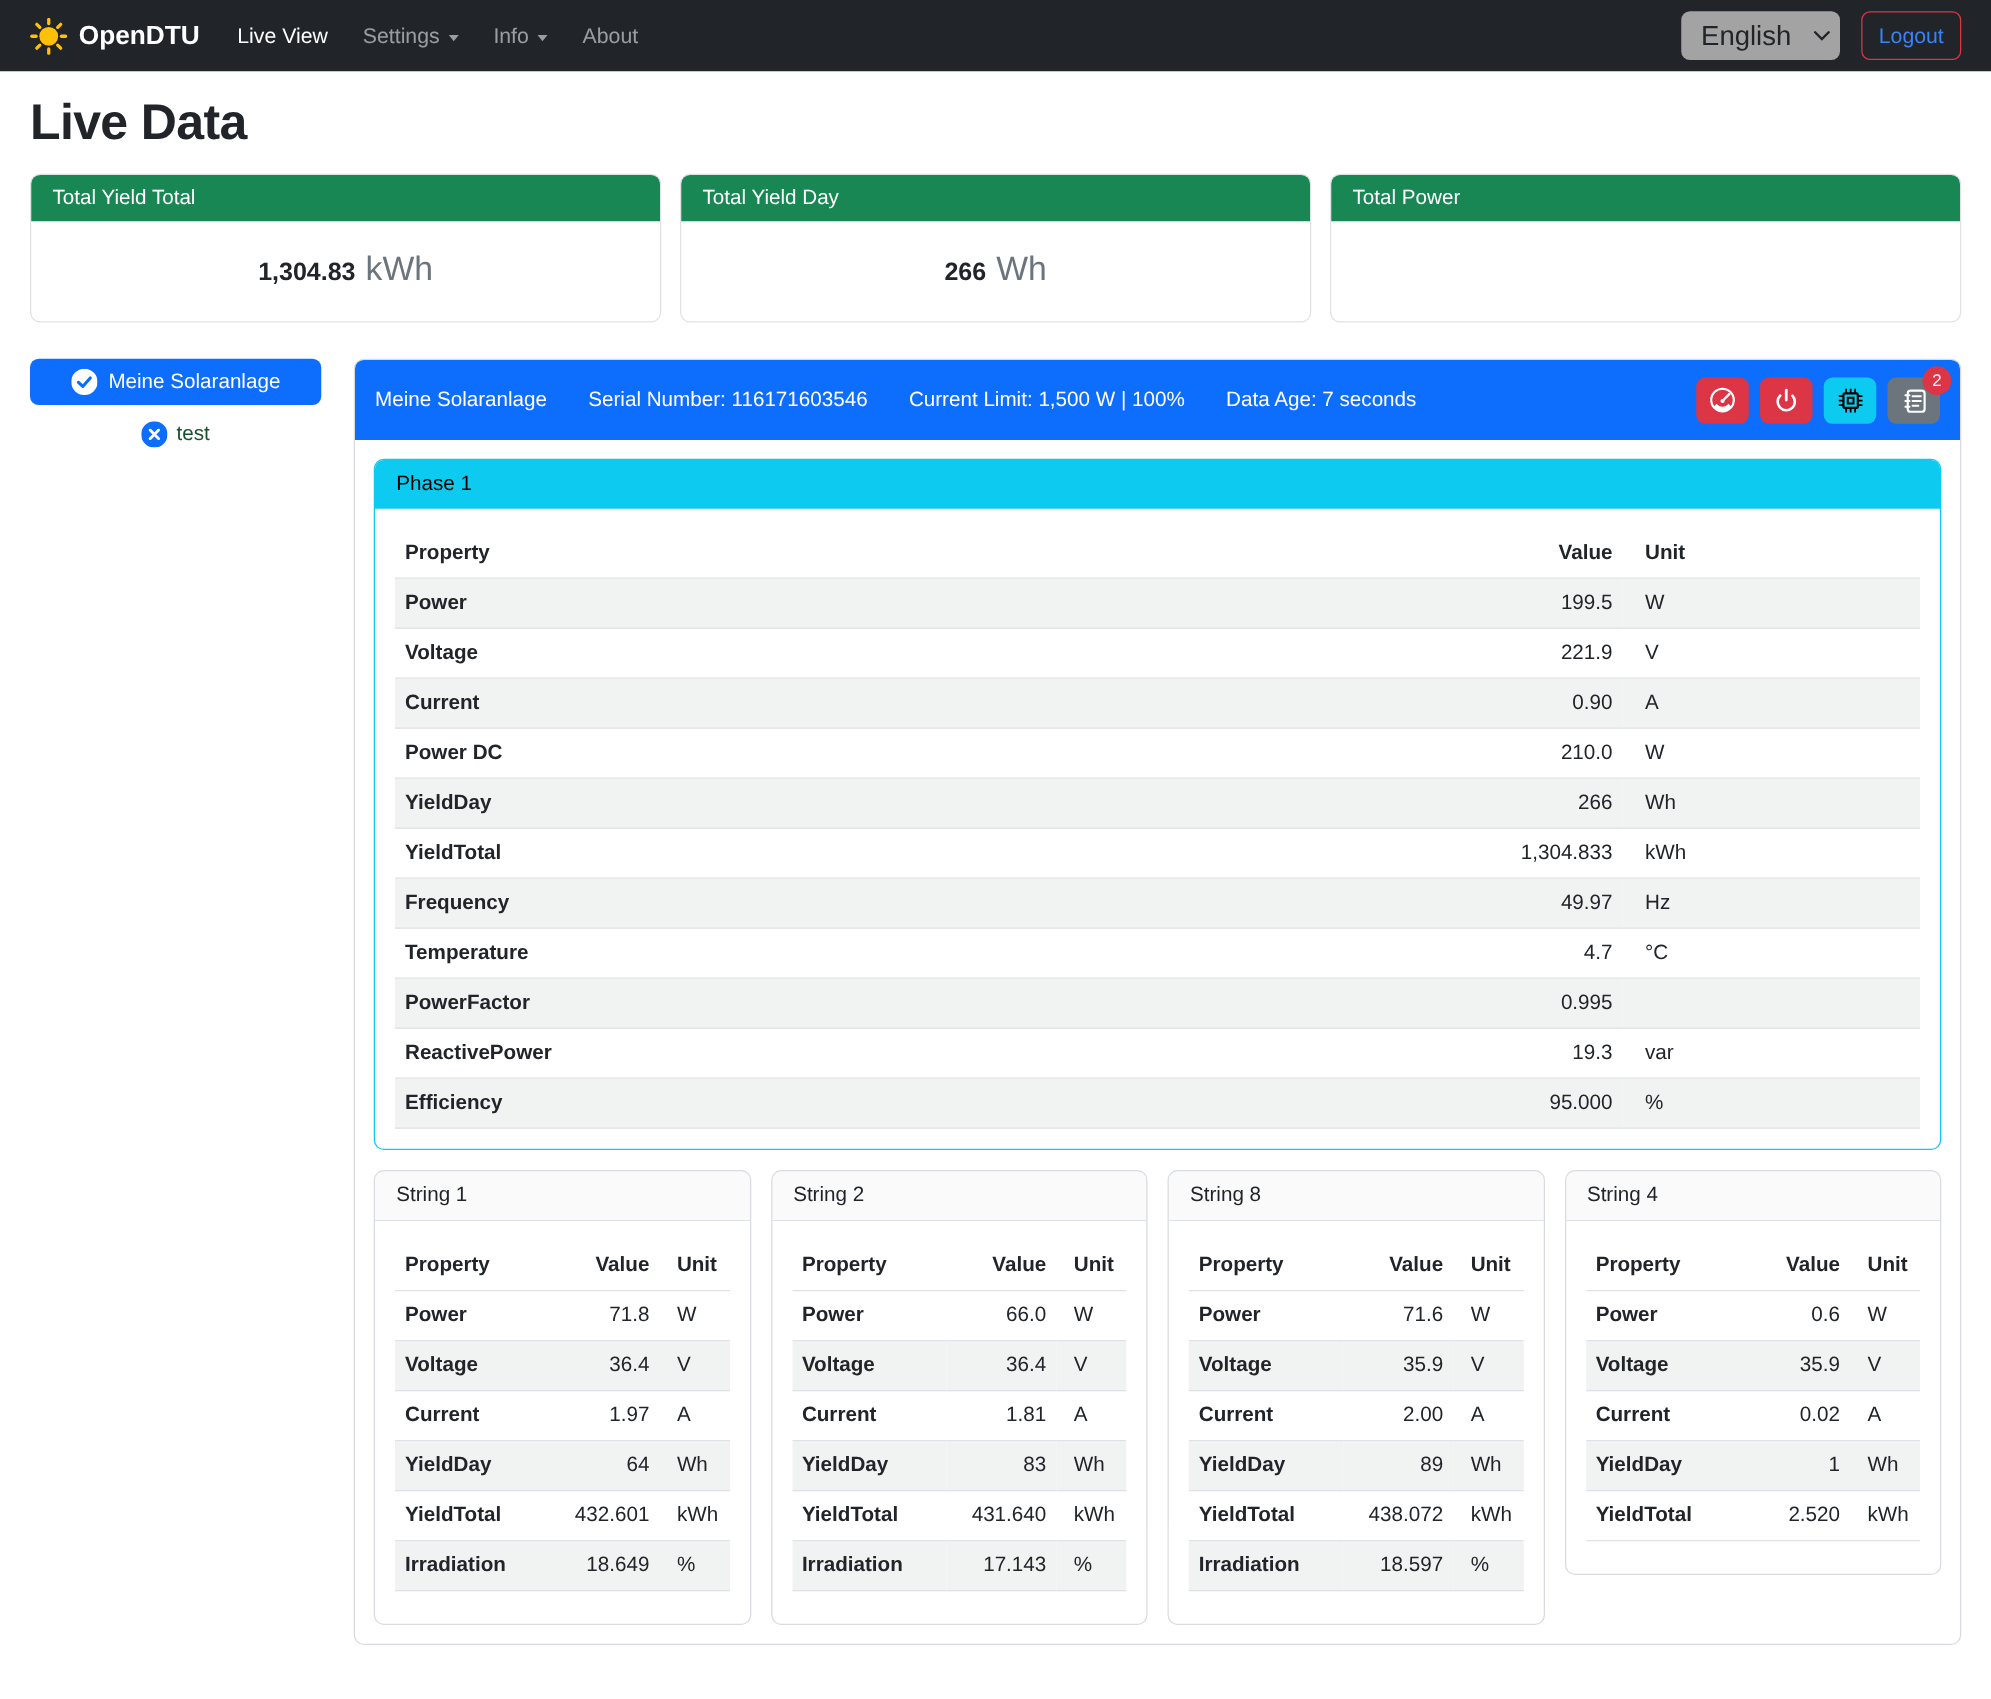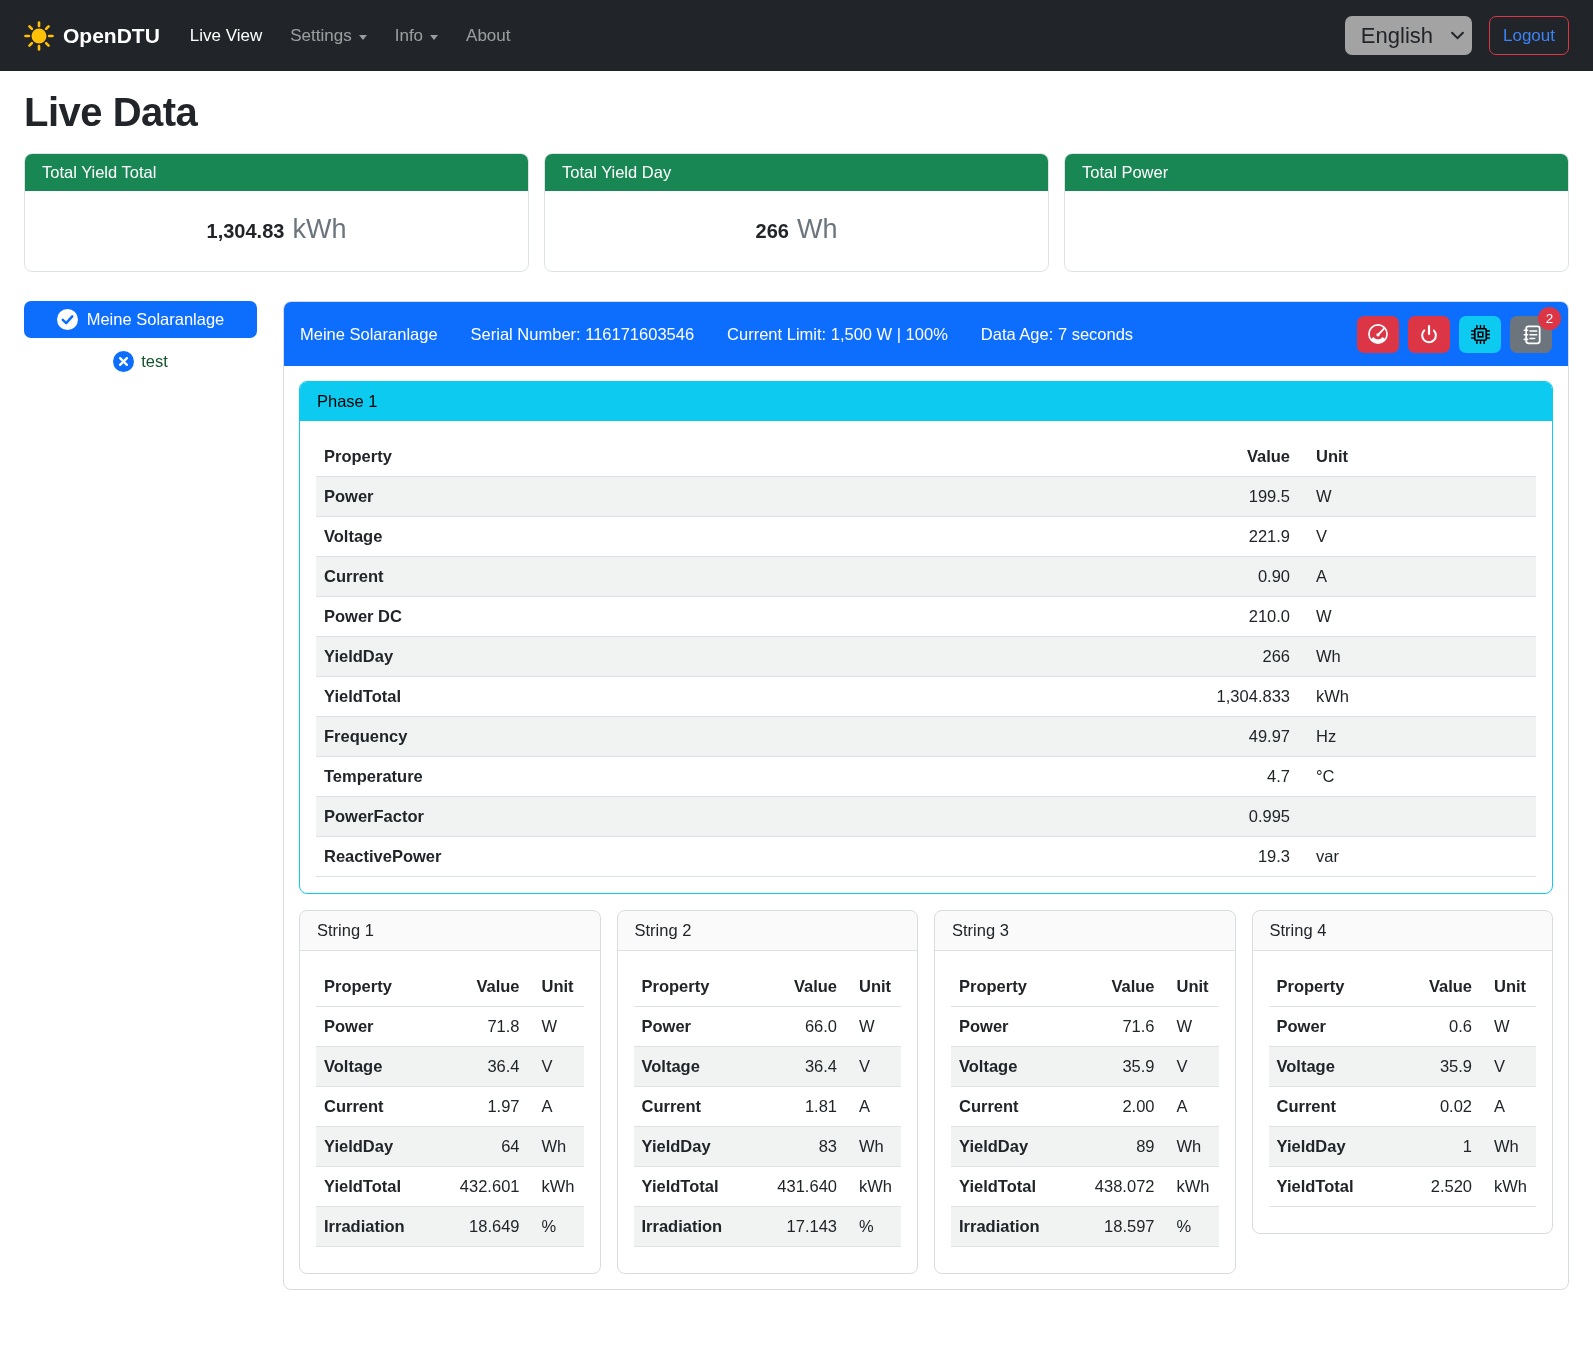--- a/index.html
+++ b/index.html
@@ -4,21 +4,21 @@
 <style>
   * { box-sizing: border-box; }
   html,body { margin:0; padding:0; }
   body {
     width:1593px; min-height:1359px;
     font-family:"Liberation Sans", sans-serif;
     background:#ffffff; color:#212529;
   }
   
   .navbar {
-    background:#212529; height:71px;
+    background:#212529; height:57px;
     display:flex; align-items:center; padding:0 24px;justify-content:space-between;
   }
   .brand { display:flex; align-items:center; gap:9px; color:#fff; font-size:21px; font-weight:700; margin-right:30px; cursor:pointer; }
   .nav-link {
     color:rgba(255,255,255,.55); font-size:17px; margin-right:28px;
     display:flex; align-items:center; gap:7px; cursor:pointer; white-space:nowrap;
   }
   .nav-link.active { color:#ffffff; }
   .caret { display:inline-block; width:0; height:0; border-top:5px solid currentColor; border-left:4.5px solid transparent; border-right:4.5px solid transparent; margin-top:3px; }
   .nav-spacer { flex:1; }
@@ -320,20 +320,25 @@
                   <tr class="striped">
                     <th class="prop">PowerFactor</th>
                     <td class="val">0.995</td>
                     <td class="unit"></td>
                   </tr>
                   <tr>
                     <th class="prop">ReactivePower</th>
                     <td class="val">19.3</td>
                     <td class="unit">var</td>
                   </tr>
+                  <tr class="striped">
+                    <th class="prop">Efficiency</th>
+                    <td class="val">95.000</td>
+                    <td class="unit">%</td>
+                  </tr>
                 </tbody>
             </table>
           </div>
         </div>
 
         <div class="strings-row" id="strings-row">
   <div class="string-card">
     <div class="string-header">String 1</div>
     <div class="string-body">
       <table class="data-table string-table">
@@ -421,21 +426,21 @@
                       <th class="prop">Irradiation</th>
                       <td class="val">17.143</td>
                       <td class="unit">%</td>
                     </tr>
                   </tbody>
       </table>
     </div>
   </div>
 
   <div class="string-card">
-    <div class="string-header">String 3</div>
+    <div class="string-header">String 8</div>
     <div class="string-body">
       <table class="data-table string-table">
         <thead>
           <tr>
             <th class="prop">Property</th>
             <th class="val">Value</th>
             <th class="unit">Unit</th>
           </tr>
         </thead>
         <tbody>

